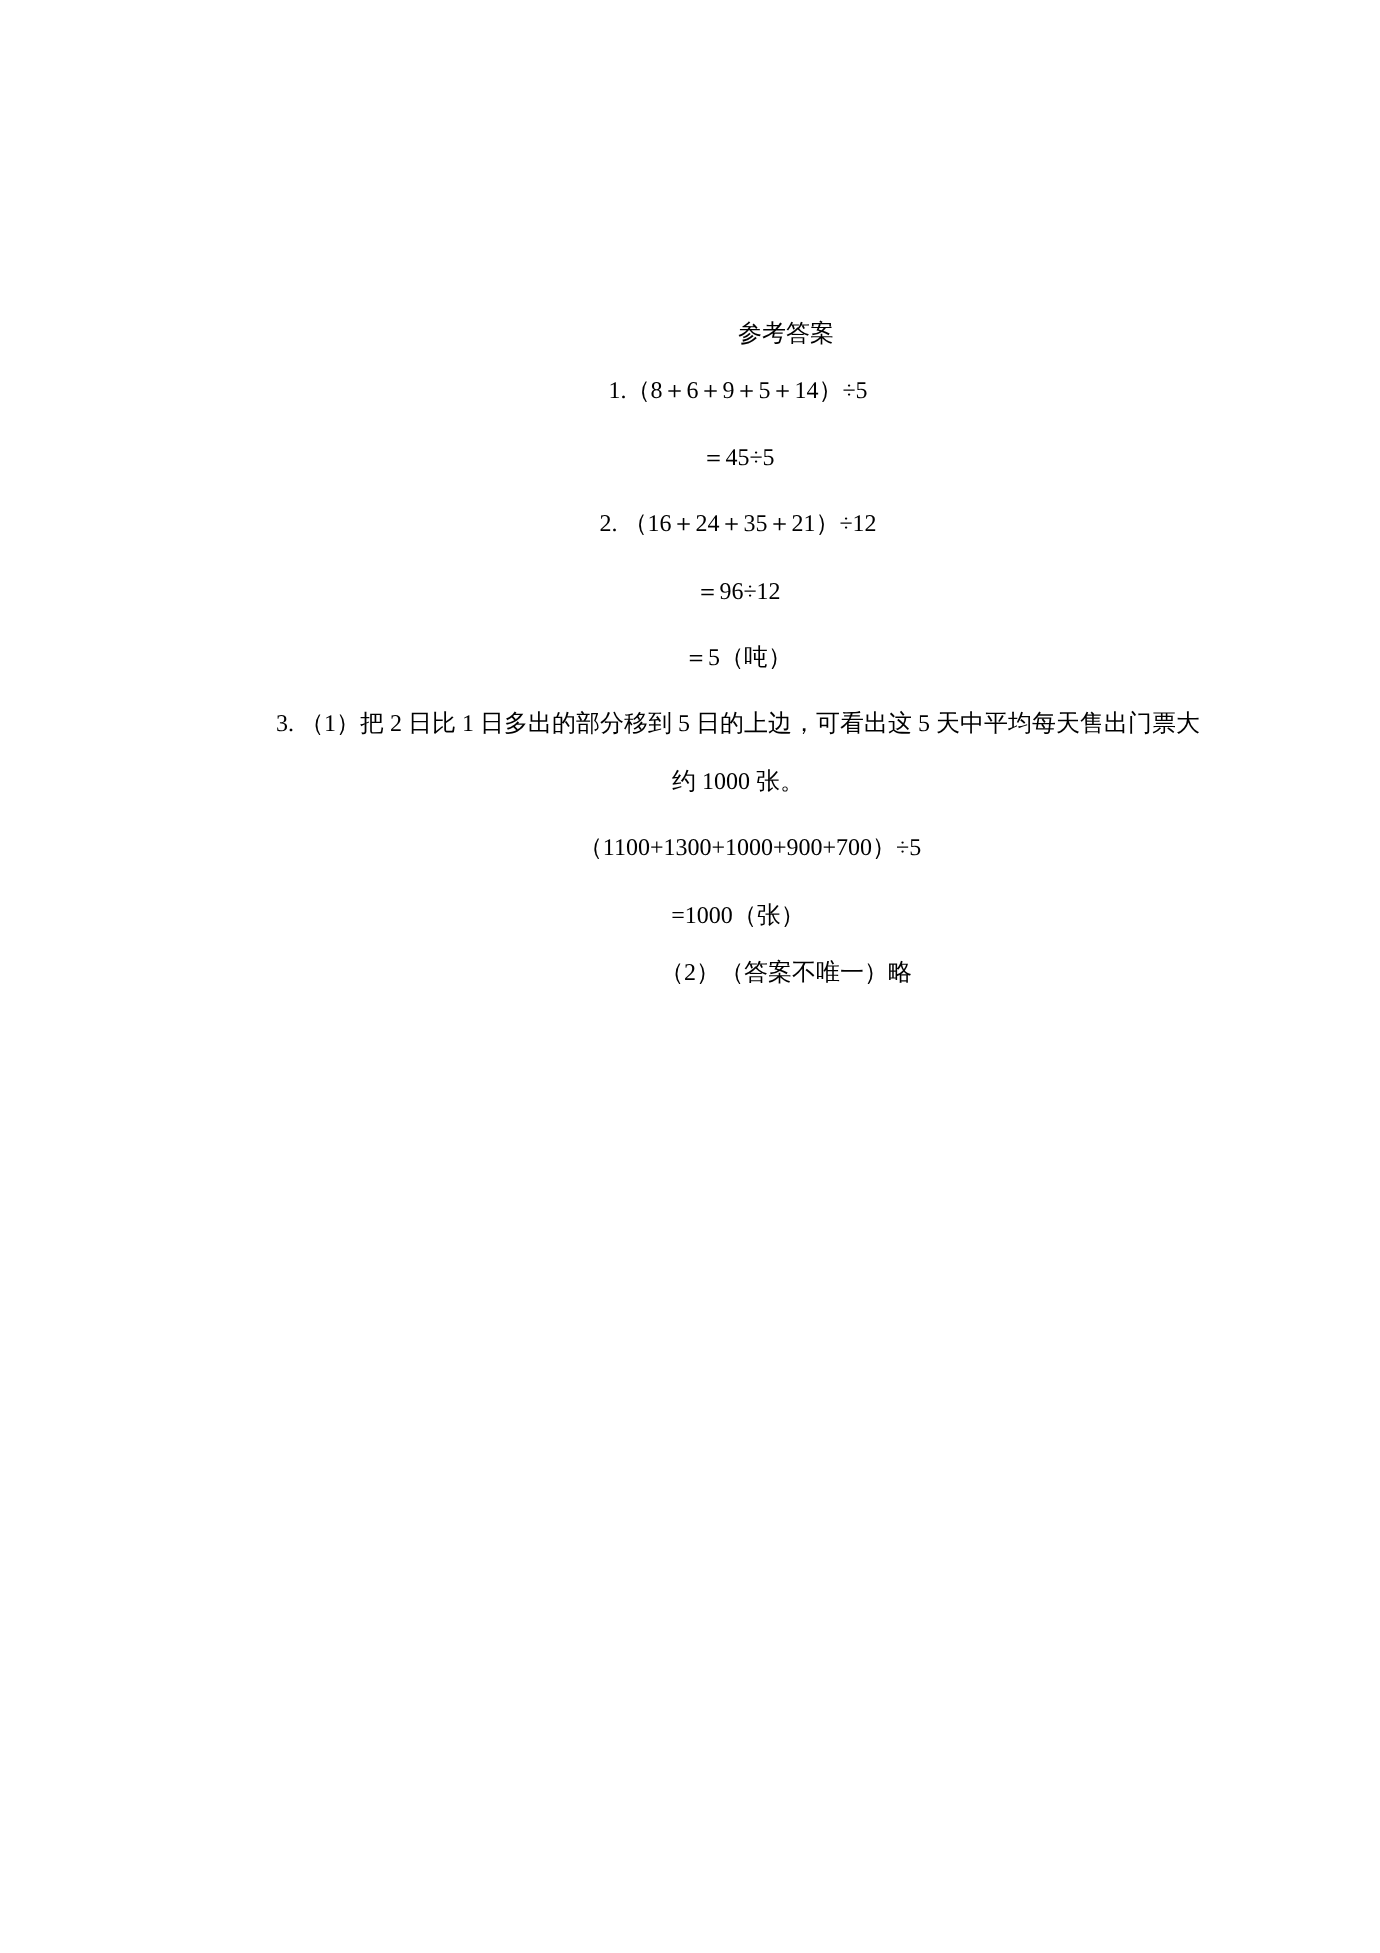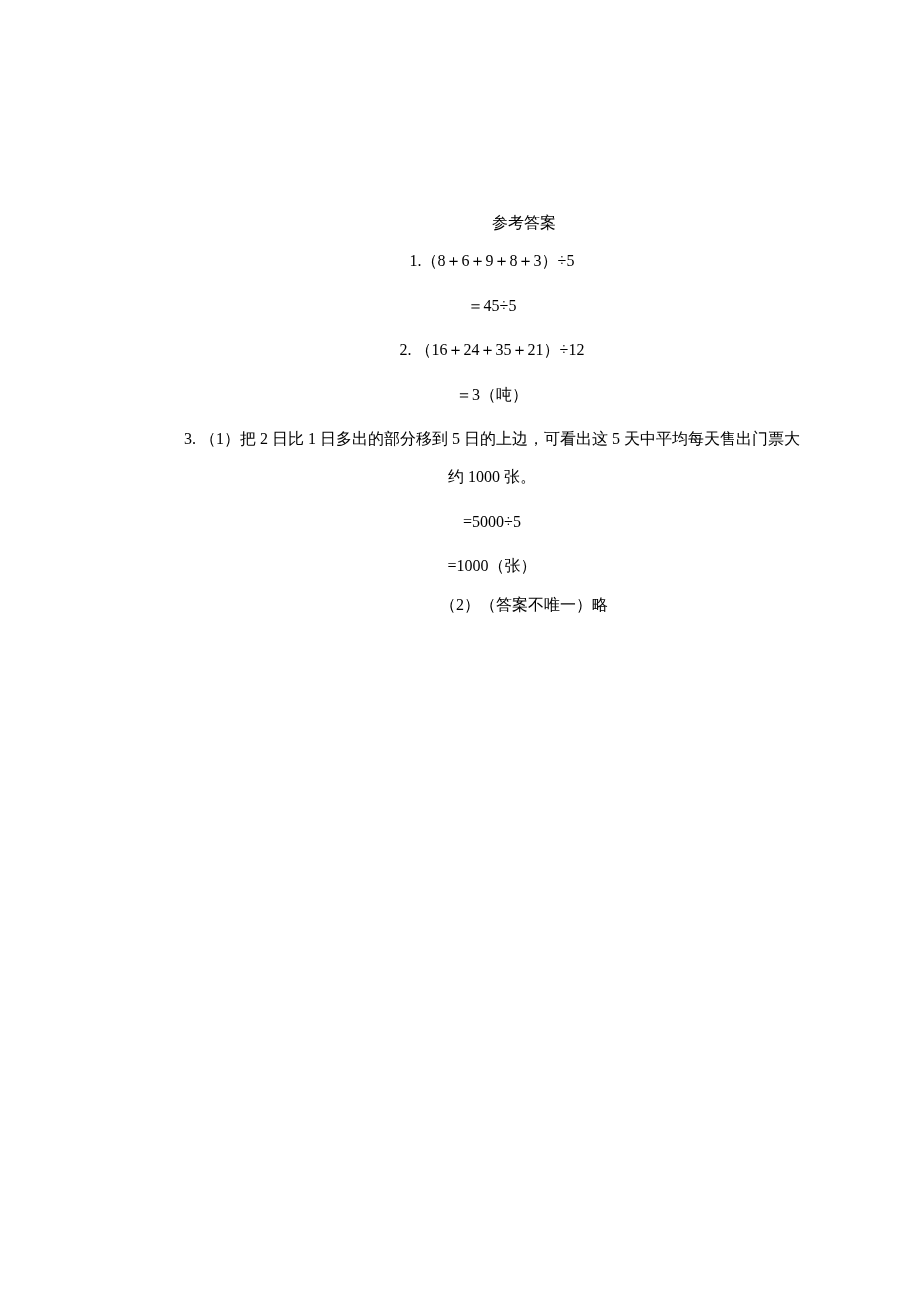--- a/index.html
+++ b/index.html
@@ -40,24 +40,25 @@
     .para {
       margin-bottom: 6px;
     }
   </style>
 </head>
 <body>
 
 <div class="page">
   <p class="title">参考答案</p>
 
-  <p class="line">1.（8＋6＋9＋8＋3）÷5</p>
+  <p class="line">1.（8＋6＋9＋5＋14）÷5</p>
   <p class="line">＝45÷5</p>
 
   <p class="line">2.  （16＋24＋35＋21）÷12</p>
-  <p class="line">＝3（吨）</p>
+  <p class="line">＝96÷12</p>
+  <p class="line">＝5（吨）</p>
 
   <p class="para">3.   （1）把 2 日比 1 日多出的部分移到 5 日的上边，可看出这 5 天中平均每天售出门票大</p>
   <p class="line">约 1000 张。</p>
-  <p class="line">=5000÷5</p>
+  <p class="line indent">（1100+1300+1000+900+700）÷5</p>
   <p class="line-tight">=1000（张）</p>
   <p class="line indent2">（2）（答案不唯一）略</p>
 </div>
 
 </body></html>

